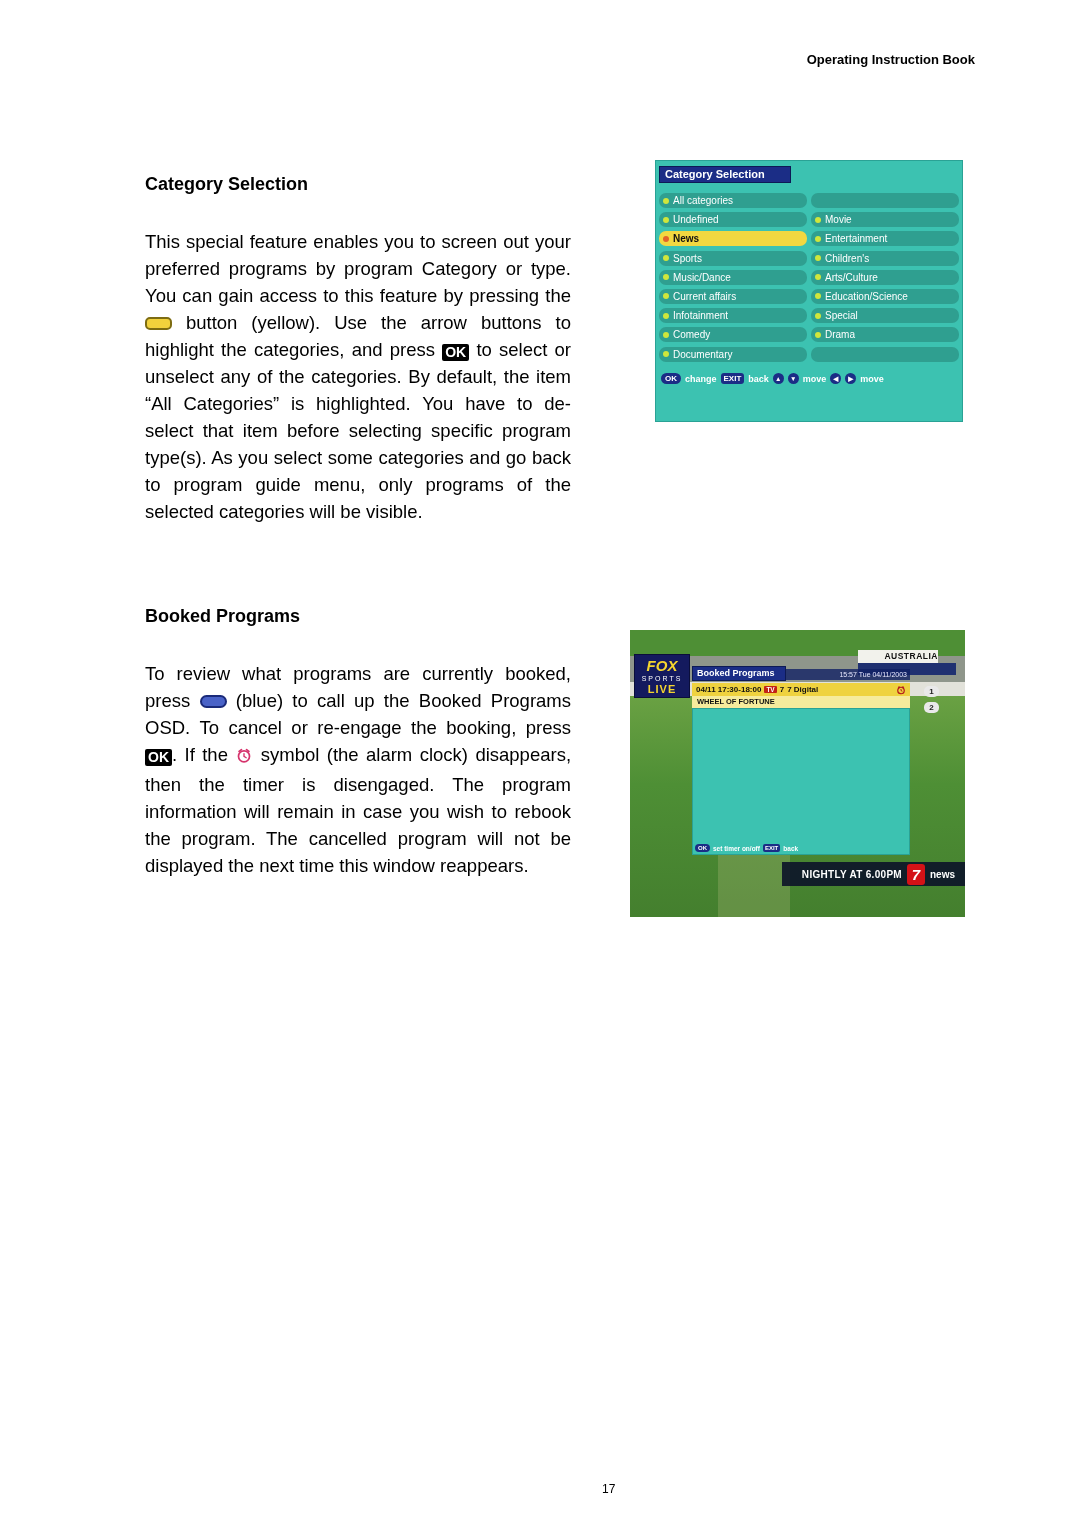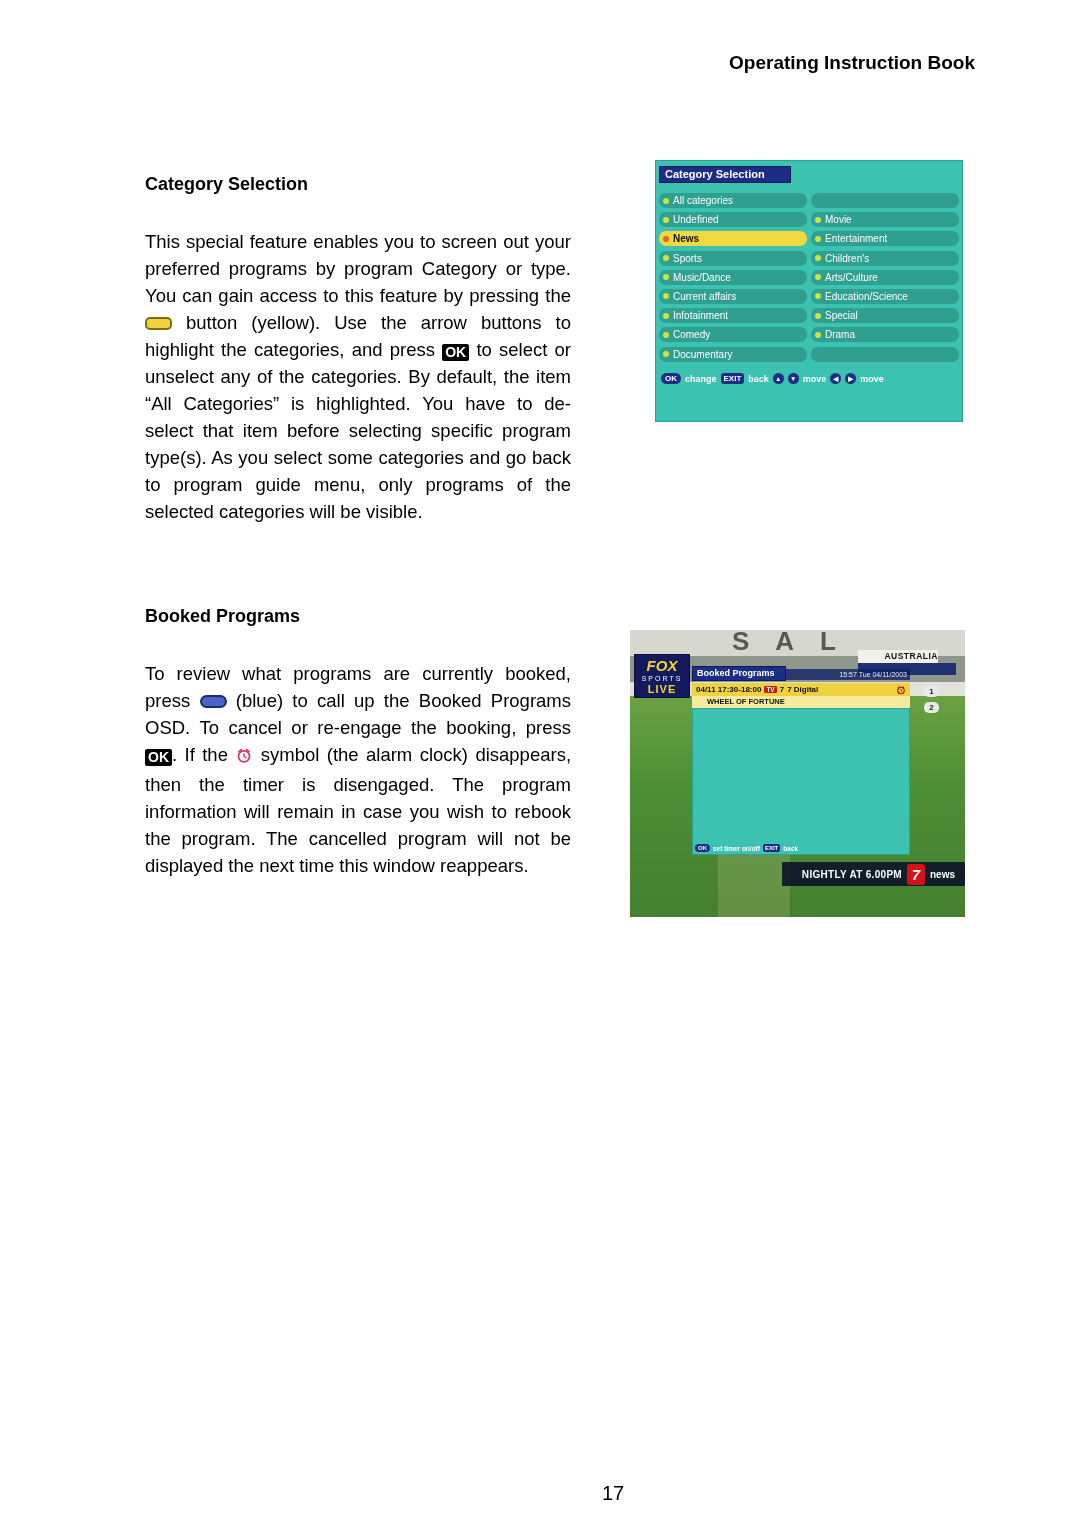--- a/index.html
+++ b/index.html
@@ -1,21 +1,21 @@
 <!DOCTYPE html>
 <html><head>
 <meta charset="utf-8">
 <style>
   * { margin:0; padding:0; box-sizing:border-box; }
   html,body { background:#777; }
   body { font-family:"Liberation Sans", sans-serif; }
   .page { position:relative; width:1080px; height:1528px; background:#ffffff; margin:0 auto; overflow:hidden; color:#000; }
 
   
-  .book-title { position:absolute; top:52px; right:105px; font-size:19px; font-weight:bold; }
+  .book-title { position:absolute; top:52px; right:105px; font-size:13px; font-weight:bold; }
   .model-bar { position:absolute; top:72px; left:95px; width:880px; height:30px; background:#b2b2b2; }
   .model-text { position:absolute; left:6px; top:3px; font-size:20px; color:#111; }
 
   
   .heading { position:absolute; left:145px; font-size:18px; font-weight:bold; }
   .h1 { top:174px; } .h2 { top:606px; }
   .para { position:absolute; left:145px; width:426px; font-size:18.5px; line-height:27px; text-align:justify; }
   .p1 { top:228px; } .p2 { top:660px; }
 
   .btn-yellow { display:inline-block; width:27px; height:13px; background:#f2d23c; border:2px solid #7d6c12; border-radius:5px; vertical-align:-1px; }
@@ -52,31 +52,31 @@
   .fox3 { color:#f5d52f; font-weight:bold; font-size:11px; letter-spacing:1px; }
   .aus-badge { position:absolute; left:228px; top:20px; width:80px; height:13px; background:#f2f2ec; color:#111; font-size:8.5px; font-weight:bold; text-align:right; line-height:13px; letter-spacing:0.5px; }
   .score-strip { position:absolute; left:228px; top:33px; width:98px; height:12px; background:rgba(20,38,110,0.9); }
   .mini-badge { position:absolute; width:15px; height:11px; background:#e9e9e9; border-radius:5px; color:#222; font-size:8px; font-weight:bold; text-align:center; line-height:11px; }
   .mb1 { left:294px; top:56px; } .mb2 { left:294px; top:72px; }
   .bp-title { position:absolute; left:62px; top:36px; width:94px; height:15px; background:#1b2d86; border:1px solid #0d1a55; color:#fff; font-size:9px; font-weight:bold; line-height:13px; padding-left:4px; }
   .bp-info { position:absolute; left:156px; top:39px; width:124px; height:11px; background:rgba(16,32,100,0.8); color:#e8e8ff; font-size:7px; line-height:11px; text-align:right; padding-right:3px; }
   .bp-row1 { position:absolute; left:62px; top:53px; width:218px; height:13px; background:#efd23f; color:#111; font-size:8px; font-weight:bold; display:flex; align-items:center; gap:3px; padding:0 4px;justify-content:flex-end; }
   .tv-badge { background:#c22216; color:#fff; font-size:6.5px; padding:0 2px; border-radius:1px; }
   .row-clock { margin-left:auto; color:#b41a1a; display:inline-flex; }
-  .bp-row2 { position:absolute; left:62px; top:66px; width:218px; height:12px; background:#f6eb9c; color:#111; font-size:7.5px; font-weight:bold; line-height:12px; padding-left:15px; }
+  .bp-row2 { position:absolute; left:62px; top:66px; width:218px; height:12px; background:#f6eb9c; color:#111; font-size:7.5px; font-weight:bold; line-height:12px; padding-left:5px; }
   .bp-panel { position:absolute; left:62px; top:78px; width:218px; height:147px; background:#3cc2b1; box-shadow:inset 0 0 0 1px #2aa295; }
   .bp-foot { position:absolute; left:3px; bottom:3px; display:flex; align-items:center; gap:3px; color:#fff; font-size:6.5px; font-weight:bold; }
   .ok-sm { background:#1b2d86; border-radius:6px; padding:1px 3px; font-size:6px; }
   .exit-sm { background:#1b2d86; border-radius:2px; padding:1px 2px; font-size:6px; }
   .banner { position:absolute; left:152px; top:232px; width:183px; height:24px; background:rgba(10,16,40,0.88); display:flex; align-items:center; justify-content:flex-end; gap:5px; padding-right:10px; }
   .banner-text { color:#fff; font-weight:bold; font-size:10px; letter-spacing:0.3px; }
   .seven-logo { width:18px; height:21px; background:#d41217; border-radius:3px; color:#fff; font-weight:bold; font-style:italic; font-size:15px; display:flex; align-items:center; justify-content:center; flex:none; }
   .news-text { color:#fff; font-size:10px; font-weight:bold; }
 
-  .page-num { position:absolute; left:602px; top:1482px; font-size:20px; }
+  .page-num { position:absolute; left:602px; top:1482px; font-size:12px; }
 </style>
 </head>
 <body>
 
 <div class="page">
 
   <div class="book-title">Operating Instruction Book</div>
 
   <div class="heading h1">Category Selection</div>
 
@@ -226,23 +226,20 @@
     <span class="ok-chip">OK</span><span>. If the</span>
     <span class="clock-inline"><svg width="18" height="17" viewBox="0 0 20 20">
           <circle cx="10" cy="11" r="6.5" fill="none" stroke="currentColor" stroke-width="2"></circle>
           <path d="M10 8v3l2.6 1.6" stroke="currentColor" stroke-width="1.6" fill="none" stroke-linecap="round"></path>
           <path d="M4.2 5.2 L7 3 M15.8 5.2 L13 3" stroke="currentColor" stroke-width="2" stroke-linecap="round"></path>
         </svg></span>
     <span>symbol (the alarm clock) disappears, then the timer is disengaged.  The program information will remain in case you wish to rebook the program.  The cancelled program will not be displayed the next time this window reappears.</span>
   </p>
 
   <div class="booked">
-    <div class="stand1">
-      <span class="sal">SAL</span>
-    </div>
     <div class="stand2"></div>
     <div class="adboard"></div>
     <div class="field"></div>
     <div class="pitch"></div>
 
     <div class="fox-logo">
       <span class="fox1">FOX</span>
       <span class="fox2">SPORTS</span>
       <span class="fox3">LIVE</span>
     </div>

